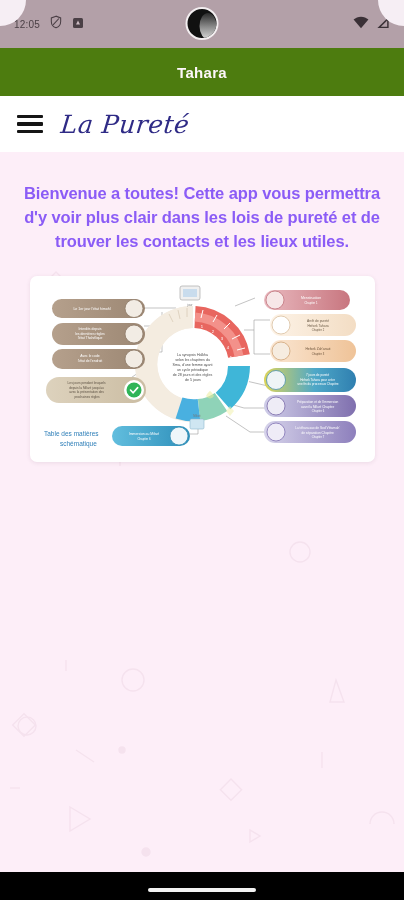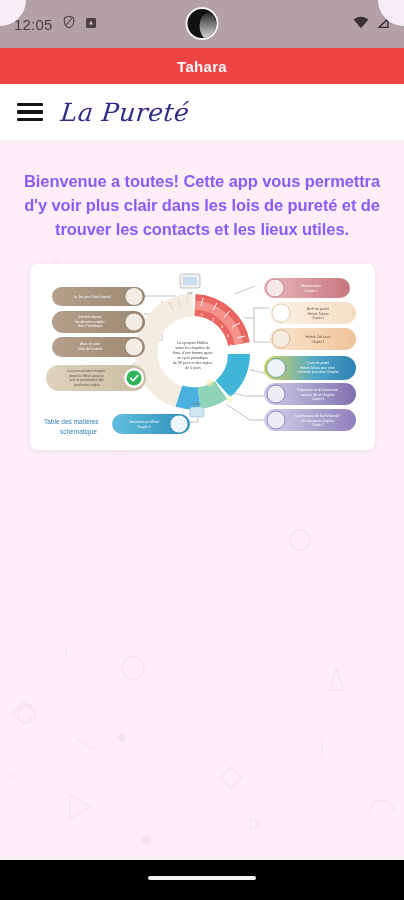--- a/index.html
+++ b/index.html
@@ -13,21 +13,21 @@
 
   
   .statusbar {
     position:relative; height:48px; width:100%;
     background:#b3a0a8;
     display:flex; align-items:center;
     padding:0 14px;
     color:#3a3036;
   }
   .sb-left { display:flex; align-items:center; gap:9px; }
-  .sb-time { font-size:15px; letter-spacing:.2px; color:#4a3f45; font-weight:400; }
+  .sb-time { font-size:10px; letter-spacing:.2px; color:#4a3f45; font-weight:400; }
   .sb-ico { display:block; }
   .sb-right { margin-left:auto; display:flex; align-items:center; gap:7px; }
   .notch {
     position:absolute; left:50%; top:7px; transform:translateX(-50%);
     width:33px; height:33px; border-radius:50%;
     background:#111; border:2px solid #f3eef0;
     overflow:hidden;
   }
   .notch::after{
     content:""; position:absolute; right:0; top:4px;
@@ -36,21 +36,21 @@
   }
   .sb-corner{
     position:absolute; top:0; width:26px; height:26px;
     background:#f6eef4; pointer-events:none;
   }
   .sb-corner.l{ left:0; border-bottom-right-radius:26px; }
   .sb-corner.r{ right:0; border-bottom-left-radius:26px; }
 
   
   .titlebar {
-    height:36px; background:#ef4444;
+    height:48px; background:#4d7c0f;
     display:flex; align-items:center; justify-content:center;
   }
   .titlebar .t {
     color:#fdf7fa; font-size:15px; font-weight:700; letter-spacing:.3px;
   }
 
   
   .appbar {
     height:56px; background:#ffffff;
     display:flex; align-items:center; gap:18px;

